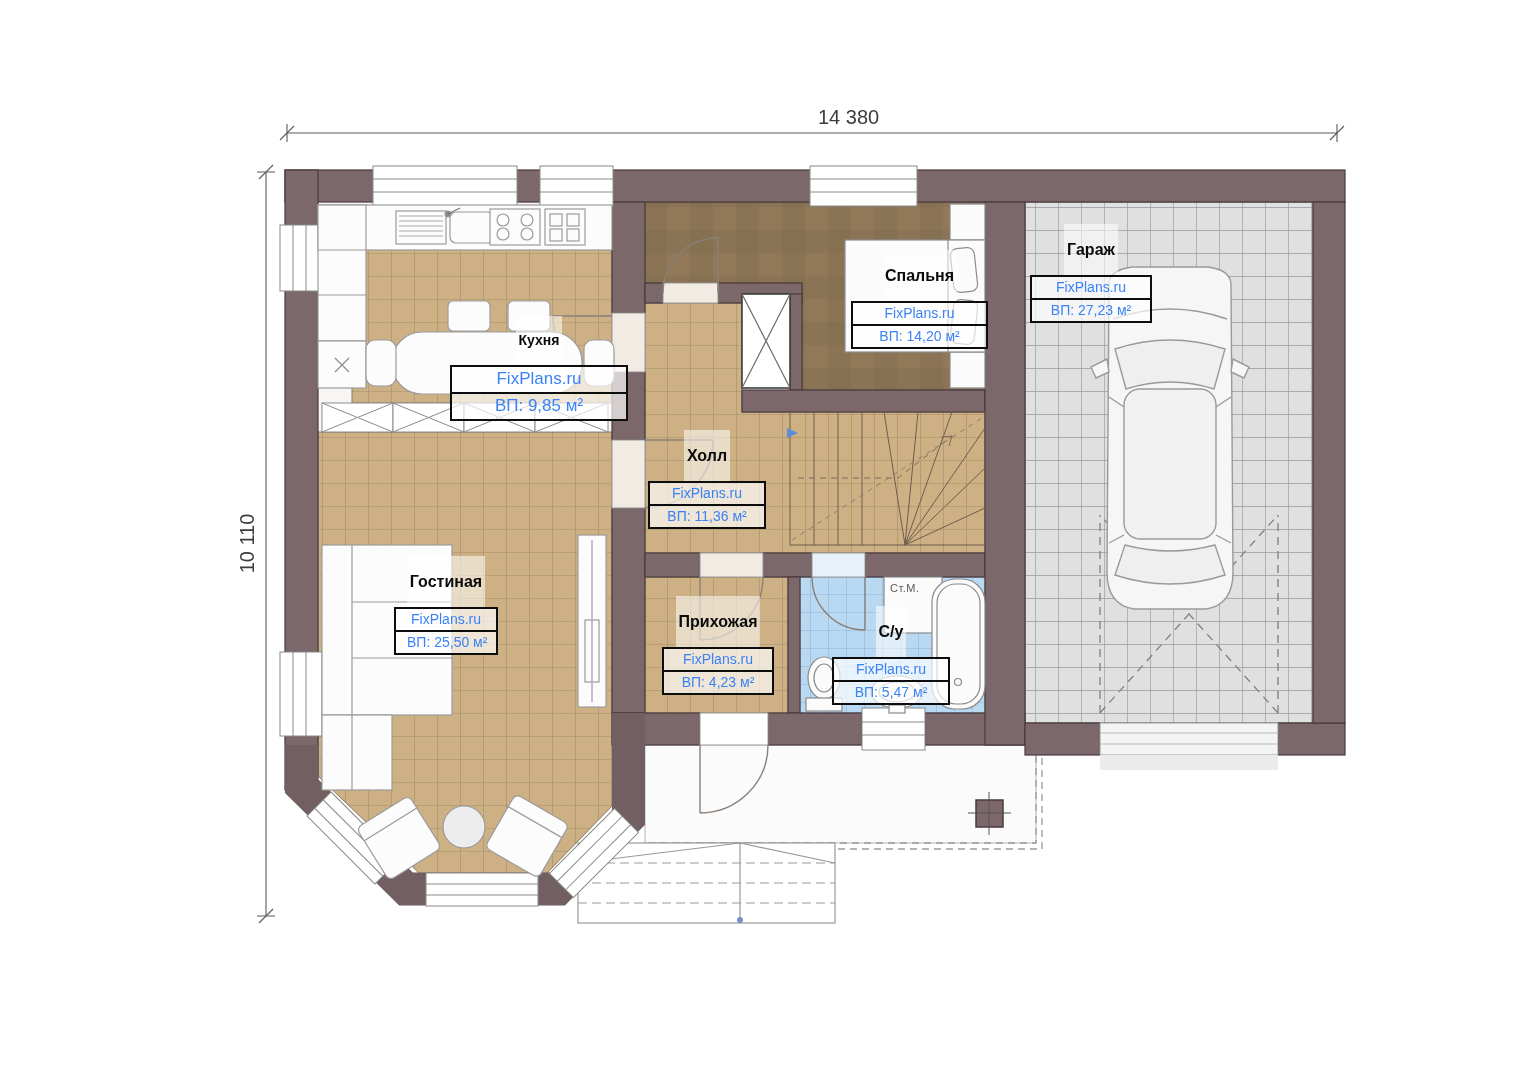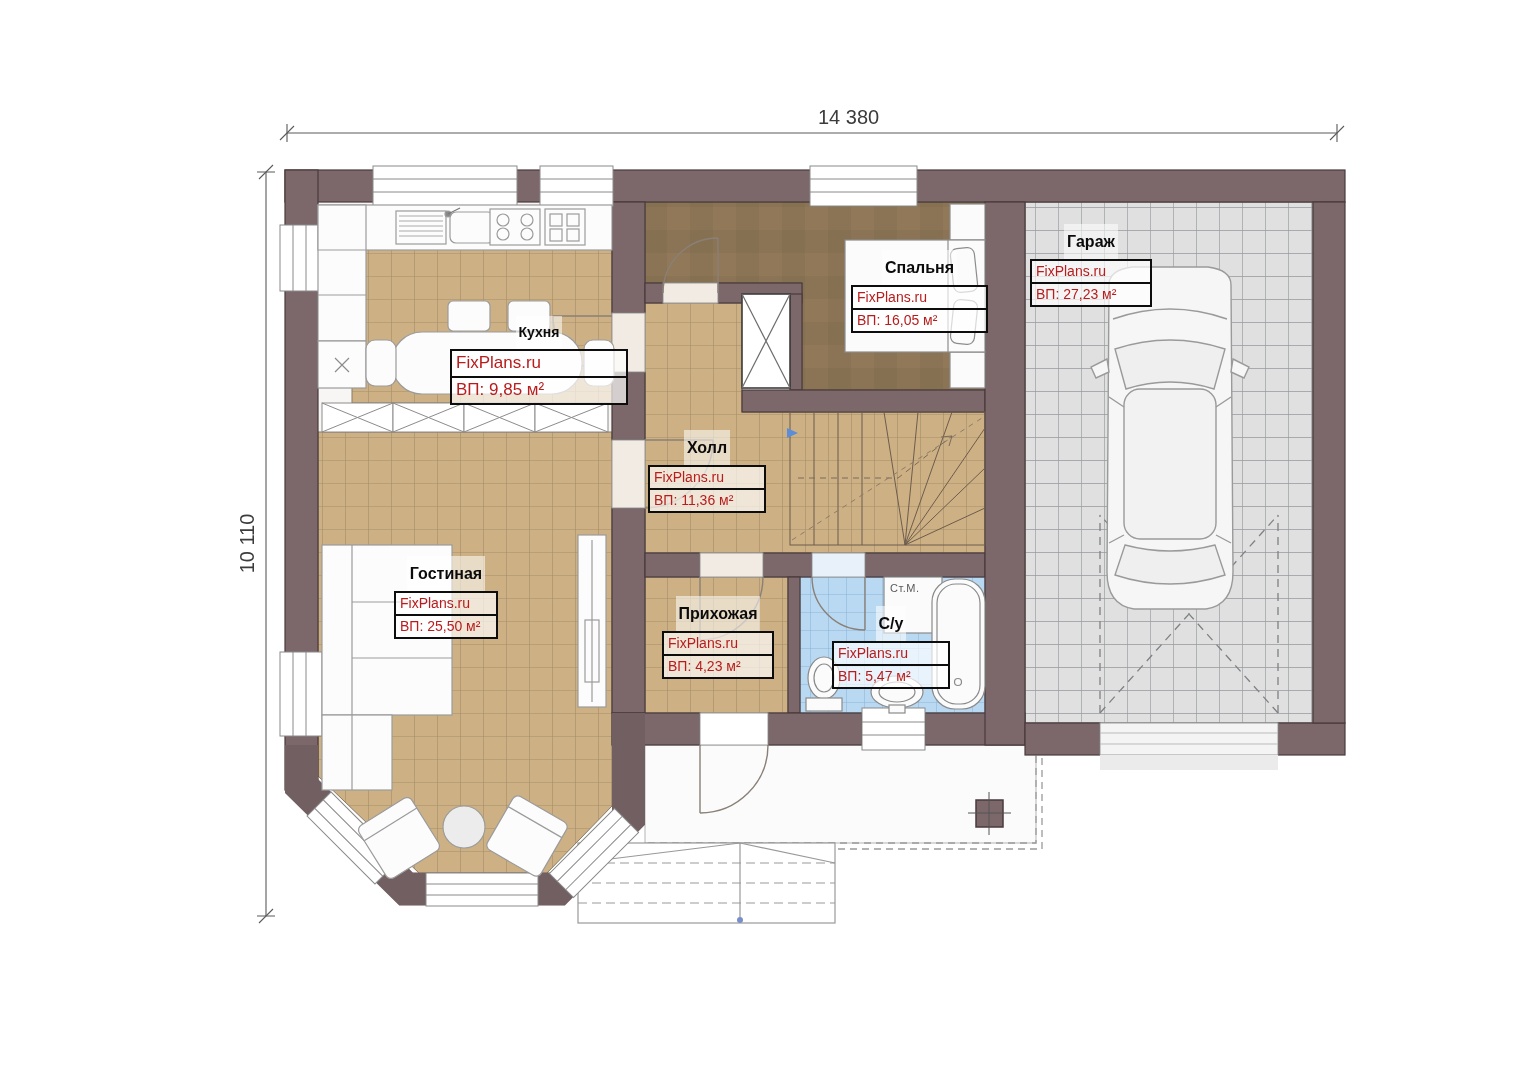--- a/index.html
+++ b/index.html
@@ -1,23 +1,23 @@
 <!DOCTYPE html>
 <html><head>
 <meta charset="utf-8">
 <style>
   html,body{margin:0;padding:0;background:#ffffff;}
   .plan-wrap{position:relative;width:1528px;height:1080px;background:#fff;overflow:hidden;
              font-family:"Liberation Sans",sans-serif;}
   svg{position:absolute;left:0;top:0;}
   .room-label{position:absolute;display:flex;flex-direction:column;align-items:center;z-index:5;}
   .room-label .name{font-weight:bold;color:#0b0b0b;font-size:16px;line-height:1.2;
-                    background:rgba(255,255,255,0.55);padding:8px 3px;white-space:nowrap;text-align:right;}
+                    background:rgba(255,255,255,0.55);padding:16px 3px;white-space:nowrap;text-align:right;}
   .room-label .box{border:2px solid #0d0d0d;background:rgba(255,255,255,0.68);
-                   font-size:14px;color:#b91c1c;padding:1px 4px;
+                   font-size:14px;color:#3b82f6;text-align:center;padding:1px 11px;
                    width:100%;box-sizing:border-box;line-height:1.35;white-space:nowrap;}
   .room-label .box + .box{margin-top:-2px;}
   .room-label.big .name{font-size:14px;}
   .room-label.big .box{font-size:17px;}
   .mini-note{position:absolute;font-size:11px;color:#5a5a5a;z-index:5;letter-spacing:.5px;}
   .dim{position:absolute;color:#3c3c3c;font-size:20px;z-index:4;white-space:nowrap;}
   .dim.vert{transform:rotate(-90deg);transform-origin:center;}
 </style>
 </head>
 <body>
@@ -328,21 +328,21 @@
 
 <div class="room-label big" style="left:450px;top:316px;width:178px;">
   <div class="name">Кухня</div>
   <div class="box">FixPlans.ru</div>
   <div class="box">ВП: 9,85 м²</div>
 </div>
 
 <div class="room-label" style="left:851px;top:250px;width:137px;">
   <div class="name">Спальня</div>
   <div class="box">FixPlans.ru</div>
-  <div class="box">ВП: 16,05 м²</div>
+  <div class="box">ВП: 14,20 м²</div>
 </div>
 
 <div class="room-label" style="left:1030px;top:224px;width:122px;">
   <div class="name">Гараж</div>
   <div class="box">FixPlans.ru</div>
   <div class="box">ВП: 27,23 м²</div>
 </div>
 
 <div class="room-label" style="left:648px;top:430px;width:118px;">
   <div class="name">Холл</div>

